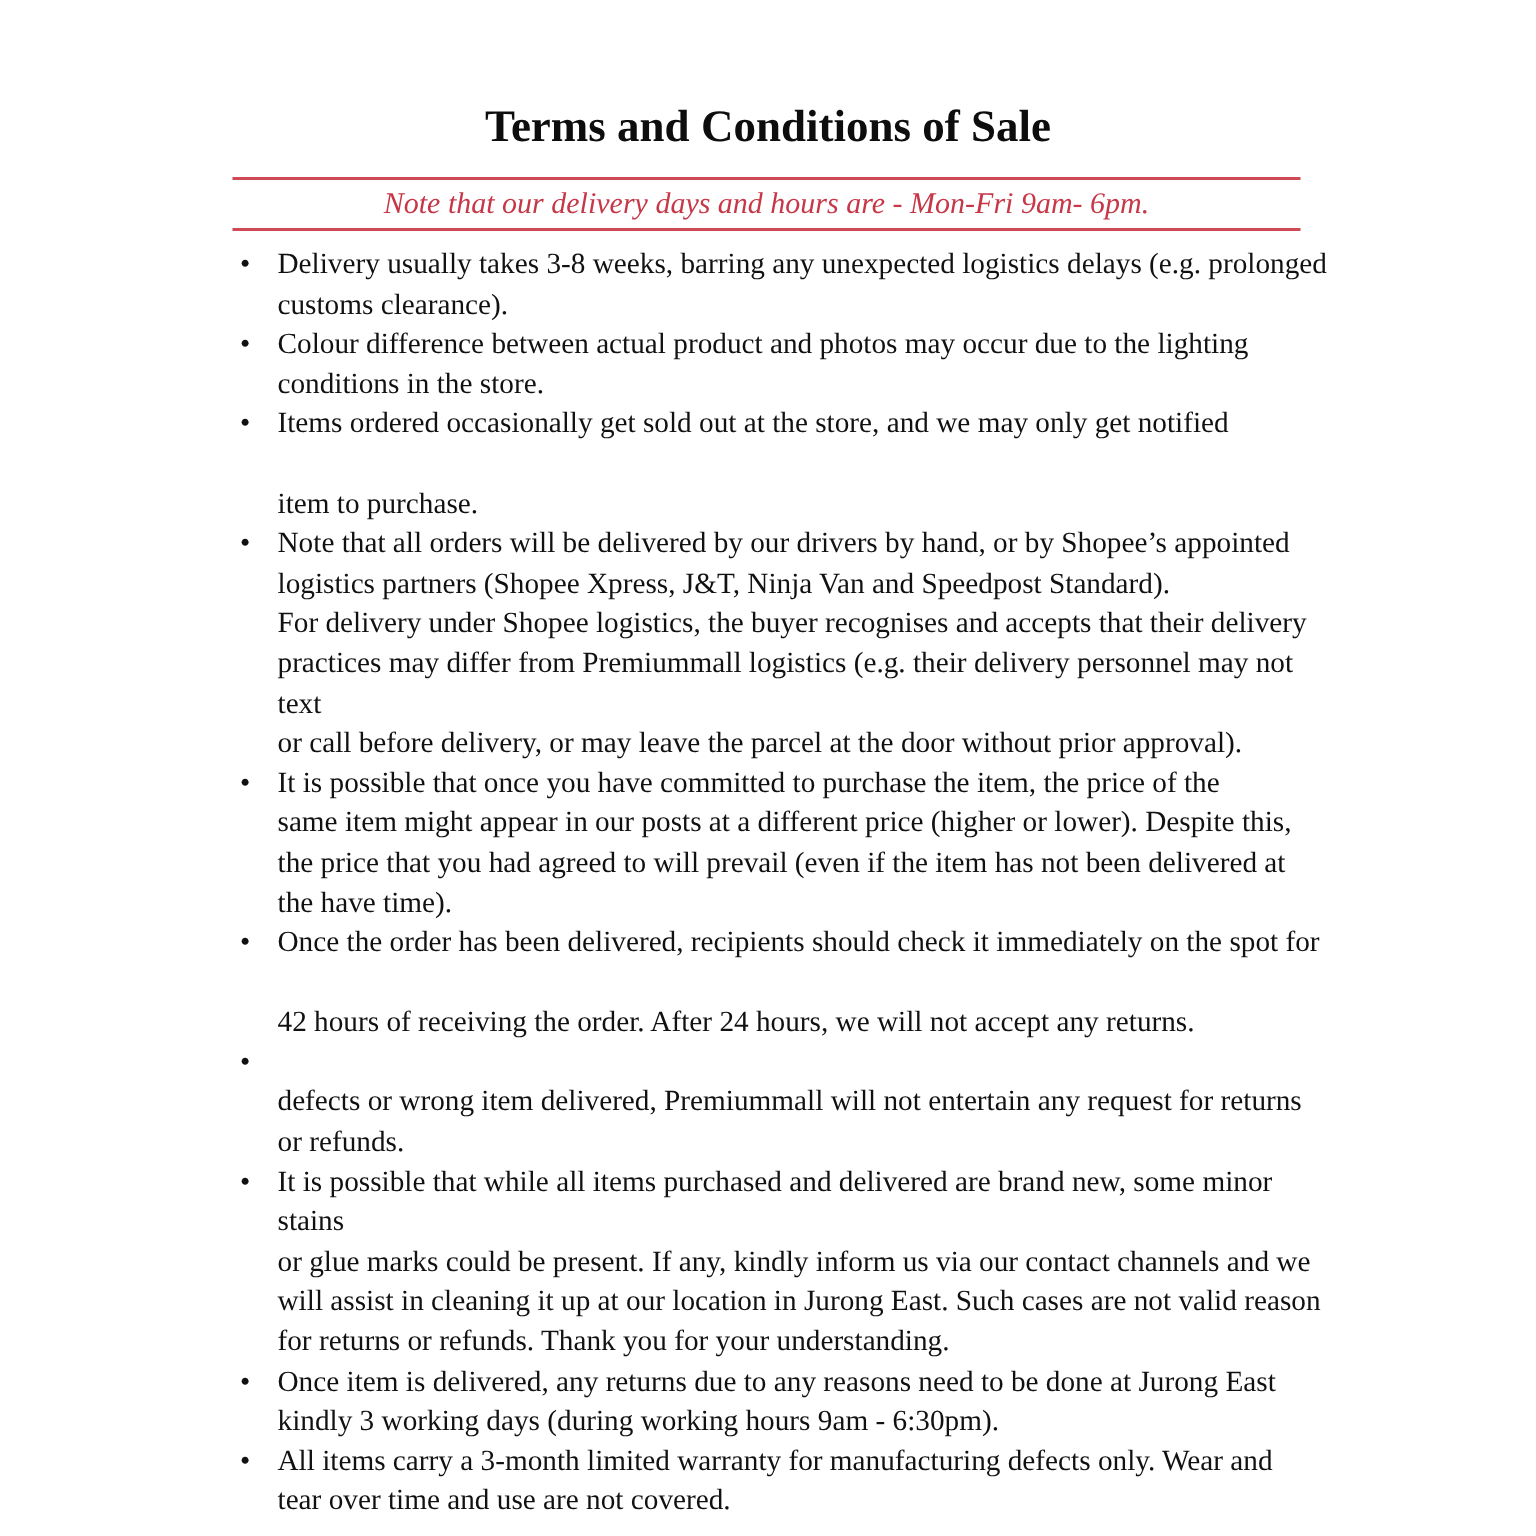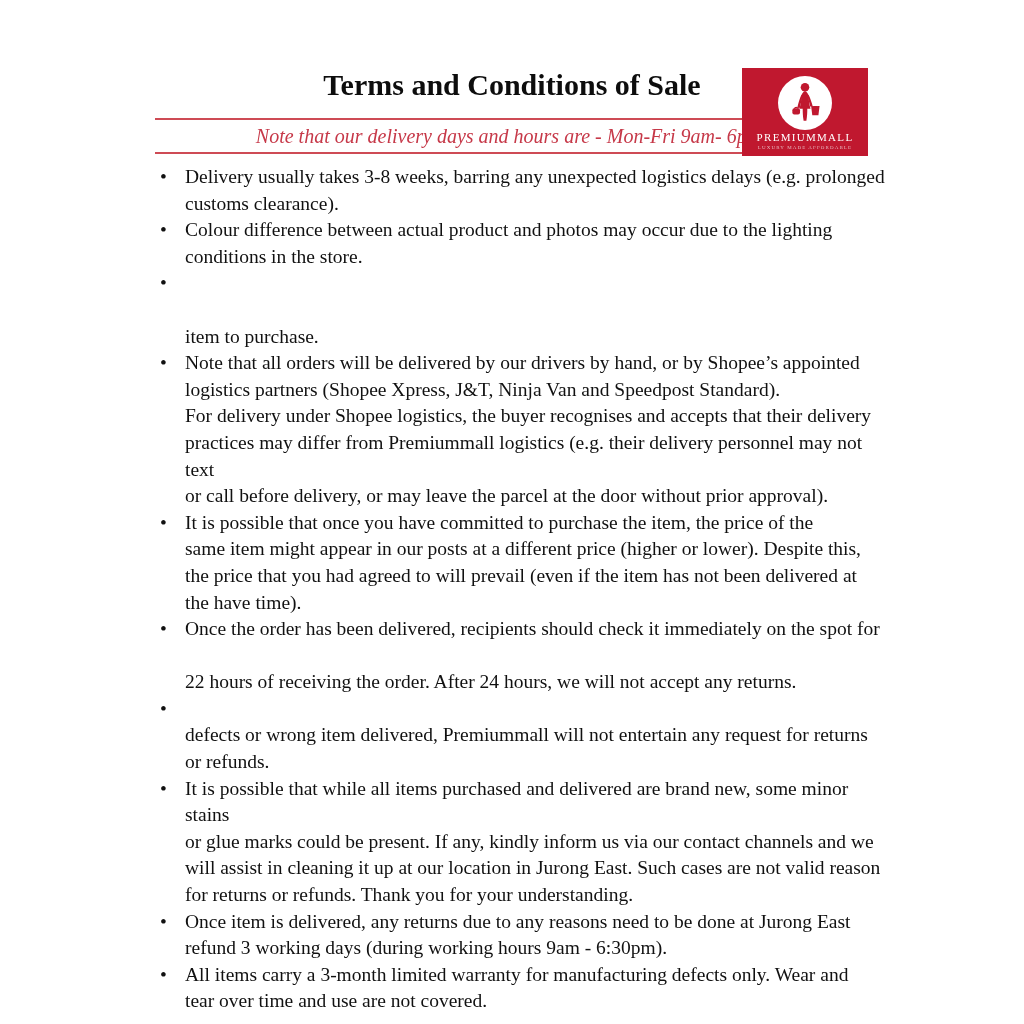--- a/index.html
+++ b/index.html
@@ -67,79 +67,63 @@
     font-size:19.5px;line-height:26.6px;
   }
   .terms .li-text{flex:1 1 auto;max-width:700px;}
   .terms b{font-weight:normal;}
 </style>
 </head>
 <body>
 
 <div class="page">
 
-  <div class="logo">
-    <div class="logo-circle">
-      <svg viewBox="0 0 60 60" xmlns="http://www.w3.org/2000/svg" fill="currentColor">
-        <circle cx="30" cy="9.5" r="5.6"></circle>
-        <path d="M30,14.5 C26.2,16.5 25,20 25,24 C25,29 24,33 22.8,37.5 L27,37.5 C27,42.5 27.2,47.5 28.2,53 L31.8,53 C32.8,47.5 33,42.5 33,37.5 L37.2,37.5 C36,33 35,29 35,24 C35,20 33.8,16.5 30,14.5 Z"></path>
-        <path d="M25.5,19 C23,24 21.5,30 20,36 L23,37 C24.5,31.5 25.5,26 26.5,21 Z"></path>
-        <path d="M34.5,19 C37,24 38.5,29 40,34 L37,35 C35.5,30 34.5,26 33.5,21 Z"></path>
-        <rect x="13.5" y="37" width="10" height="8" rx="2.5"></rect>
-        <path d="M16,37.5 a2.8,2.8 0 0 1 5.2,0" fill="none" stroke="currentColor" stroke-width="1.4"></path>
-        <path d="M38,34 L49,34 L47.5,46 L39.5,46 Z"></path>
-        <path d="M40.8,34 a2.6,2.6 0 0 1 5.2,0" fill="none" stroke="#ffffff" stroke-width="1.2"></path>
-      </svg>
-    </div>
-    <div class="logo-brand">PREMIUMMALL</div>
-    <div class="logo-tagline">LUXURY MADE AFFORDABLE</div>
-  </div>
 
   <h1 class="title">Terms and Conditions of Sale</h1>
 
   <div class="notice">
     <span>Note that our delivery days and hours are - Mon-Fri 9am- 6pm.</span>
   </div>
 
   <ul class="terms" id="terms-list">
       <li>
         <span class="bullet">•</span>
         <span class="li-text"><span>Delivery usually takes </span><b>3-8 weeks</b><span>, barring any unexpected logistics delays (e.g. prolonged</span><br><span>customs clearance).</span></span>
       </li>
       <li>
         <span class="bullet">•</span>
         <span class="li-text"><span>Colour difference between actual product and photos may occur due to the lighting</span><br><span>conditions in the store.</span></span>
       </li>
       <li>
         <span class="bullet">•</span>
-        <span class="li-text"><br><br><span>item to purchase.</span></span>
+        <span class="li-text"><span>Items ordered occasionally get sold out at the store, and we may only get notified</span><br><br><span>item to purchase.</span></span>
       </li>
       <li>
         <span class="bullet">•</span>
         <span class="li-text"><span>Note that all orders will be delivered by our drivers by hand, or by Shopee’s appointed</span><br><span>logistics partners (Shopee Xpress, J&amp;T, Ninja Van and Speedpost Standard).</span><br><span>For delivery under Shopee logistics, the buyer recognises and accepts that their delivery</span><br><span>practices may differ from Premiummall logistics (e.g. their delivery personnel may not text</span><br><span>or call before delivery, or may leave the parcel at the door without prior approval).</span></span>
       </li>
       <li>
         <span class="bullet">•</span>
         <span class="li-text"><span>It is possible that once you have committed to purchase the item, the price of the</span><br><span>same item might appear in our posts at a different price (higher or lower). Despite this,</span><br><span>the price that you had agreed to will prevail (even if the item has not been delivered at</span><br><span>the have time).</span></span>
       </li>
       <li>
         <span class="bullet">•</span>
-        <span class="li-text"><span>Once the order has been delivered, recipients should check it immediately on the spot for</span><br><br><b>22 hours</b><span> of receiving the order. After 24 hours, we will not accept any returns.</span></span>
+        <span class="li-text"><span>Once the order has been delivered, recipients should check it immediately on the spot for</span><br><br><b>42 hours</b><span> of receiving the order. After 24 hours, we will not accept any returns.</span></span>
       </li>
       <li>
         <span class="bullet">•</span>
         <span class="li-text"><br><span>defects or wrong item delivered, Premiummall will not entertain any request for returns</span><br><span>or refunds.</span></span>
       </li>
       <li>
         <span class="bullet">•</span>
         <span class="li-text"><span>It is possible that while all items purchased and delivered are brand new, some minor stains</span><br><span>or glue marks could be present. If any, kindly inform us via our contact channels and we</span><br><span>will assist in cleaning it up at our location in Jurong East. Such cases are not valid reason</span><br><span>for returns or refunds. Thank you for your understanding.</span></span>
       </li>
       <li>
         <span class="bullet">•</span>
-        <span class="li-text"><span>Once item is delivered, any returns due to any reasons need to be done at Jurong East</span><br><span>refund </span><b>3 working days</b><span> (during working hours 9am - 6:30pm).</span></span>
+        <span class="li-text"><span>Once item is delivered, any returns due to any reasons need to be done at Jurong East</span><br><span>kindly </span><b>3 working days</b><span> (during working hours 9am - 6:30pm).</span></span>
       </li>
       <li>
         <span class="bullet">•</span>
         <span class="li-text"><span>All items carry a </span><b>3-month</b><span> limited warranty for manufacturing defects only. Wear and</span><br><span>tear over time and use are not covered.</span></span>
       </li>
     </ul>
 
 </div>
 
 </body></html>

